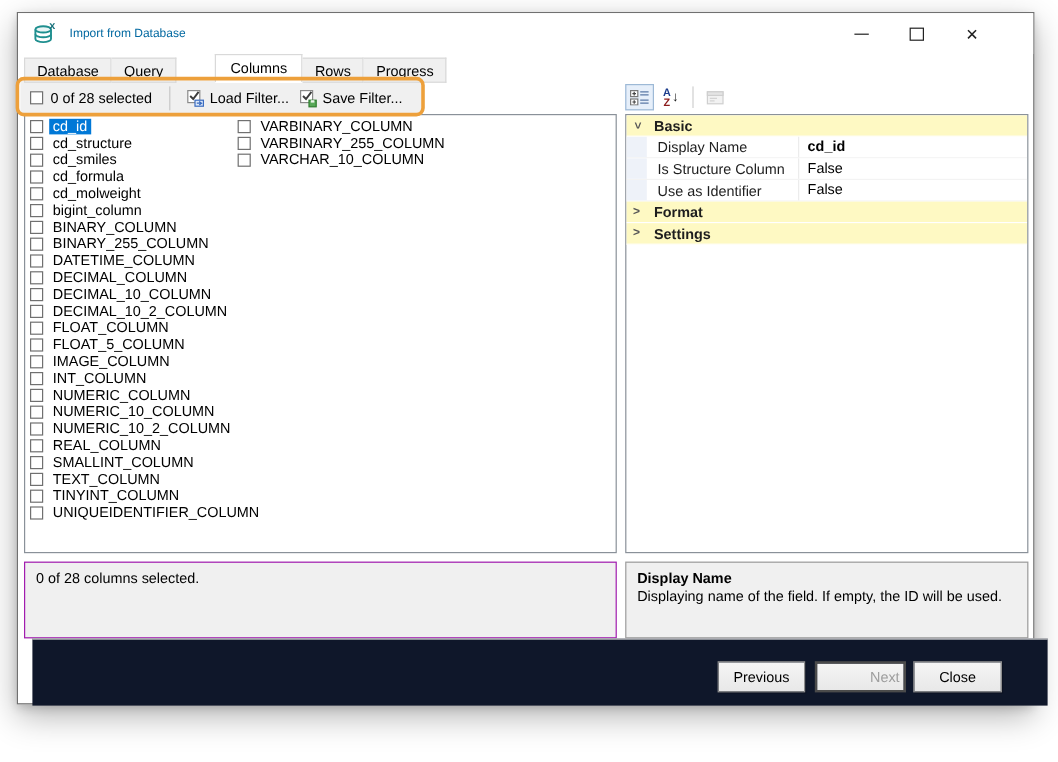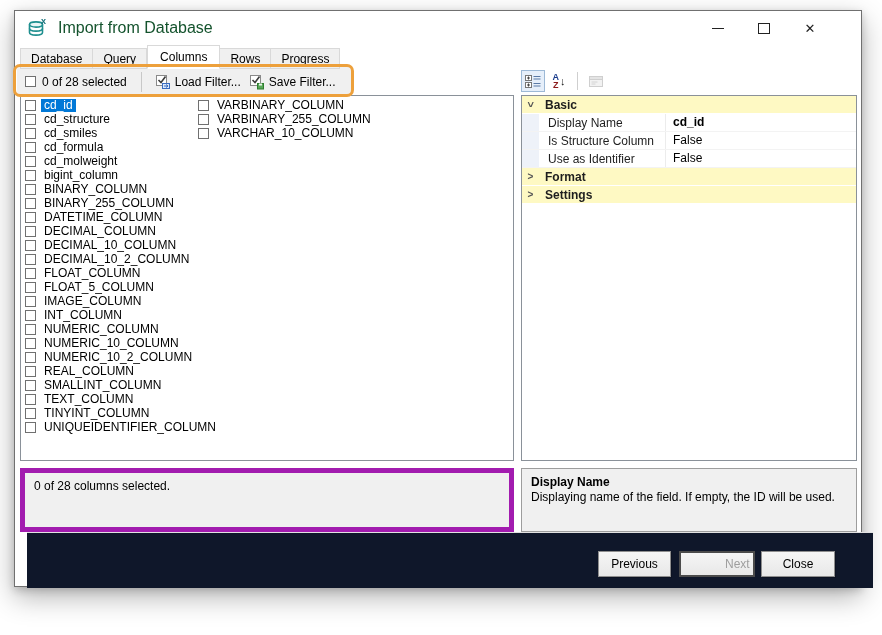--- a/index.html
+++ b/index.html
@@ -11,37 +11,38 @@
     -webkit-font-smoothing:antialiased;
   }
   .dialog{
     position:absolute;left:14px;top:10px;width:848px;height:577px;
     background:#fff;border:1px solid #707070;box-sizing:border-box;
     box-shadow:0 10px 26px rgba(0,0,0,.30),0 3px 8px rgba(0,0,0,.18);
   }
   
   .titlebar{position:absolute;left:0;top:0;width:100%;height:34px;display:flex;align-items:center;background:#fff;}
   .app-icon{margin:0 8px 0 11px;width:24px;height:24px;flex:0 0 auto;}
-  .title-text{font-size:16px;color:#14532d;}
+  .title-text{font-size:10px;color:#0369a1;}
   .win-controls{position:absolute;right:28px;top:0;height:34px;display:flex;}
   .win-btn{width:46px;height:34px;display:flex;align-items:center;justify-content:center;cursor:default;}
   .min-glyph{display:block;width:12px;height:0;border-top:1px solid #222;}
   .max-glyph{display:block;width:10px;height:9px;border:1px solid #222;}
   .close-glyph{font-size:13px;color:#222;line-height:1;}
   
   .tabstrip{position:absolute;left:5px;top:37px;height:21px;display:flex;align-items:flex-end;z-index:3;}
   .tab{
     height:21px;line-height:21px;padding:0 10px;background:#f0f0f0;
     border:1px solid #d9d9d9;border-left-width:0;box-sizing:border-box;cursor:default;
   }
   .tab:first-child{border-left-width:1px;}
   .tab.selected{
     background:#fff;height:24px;line-height:23px;margin-top:-3px;
     border:1px solid #d9d9d9;border-bottom:1px solid #fff;position:relative;z-index:4;
     padding:0 12px;
+    margin-left:32px;
   }
   
   .left-toolbar{
     position:absolute;left:2px;top:56px;width:334px;height:29px;background:#f0f0f0;
     display:flex;align-items:center;padding-left:8px;box-sizing:border-box;z-index:1;
   }
   .cbx{width:11px;height:11px;border:1px solid #707070;background:#fff;display:inline-block;box-sizing:border-box;flex:0 0 auto;}
   .tb-label{margin-left:6px;}
   .tb-sep{width:1px;height:20px;background:#c8c8c8;margin:0 9px 0 14px;}
   .tb-btn{display:flex;align-items:center;gap:4px;padding:2px 4px;cursor:default;background:transparent;border:none;font:inherit;}
@@ -81,21 +82,21 @@
   .prow.item .gutter{background:#eef2f9;height:17px;}
   .prow .chev{display:flex;align-items:center;justify-content:center;color:#555;font-size:10px;height:17px;}
   .chev .g{display:inline-block;transform-origin:center;}
   .chev .g.open{transform:rotate(90deg);}
   .prow .pname{padding-left:9px;color:#1e1e1e;overflow:hidden;white-space:nowrap;}
   .prow .pval{padding-left:7px;border-left:1px solid #ececec;height:17px;line-height:17px;white-space:nowrap;}
   .prow .pval.bold{font-weight:bold;}
   
   .statusbox{
     position:absolute;left:5px;top:457px;width:494px;height:64px;background:#f0f0f0;
-    border:5px solid #a21caf;box-sizing:border-box;padding:6px 9px;
+    border:1px solid #a21caf;box-sizing:border-box;padding:6px 9px;
   }
   .descbox{
     position:absolute;left:506px;top:457px;width:336px;height:64px;background:#f0f0f0;
     border:1px solid #9d9d9d;box-sizing:border-box;padding:6px 9px;line-height:15px;
   }
   .descbox .dtitle{font-weight:bold;}
   
   .footer{
     position:absolute;left:12px;top:521px;width:100%;height:55px;background:#0f172a;
     border-top:1px solid #e2e2e2;

